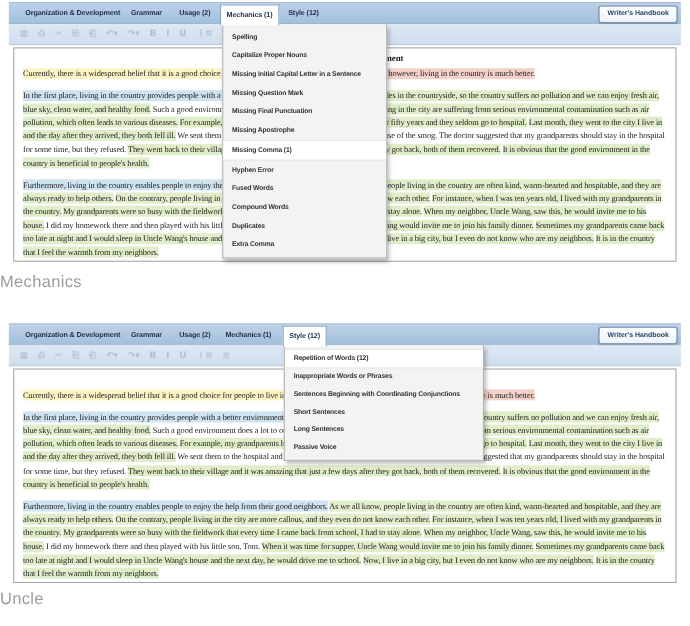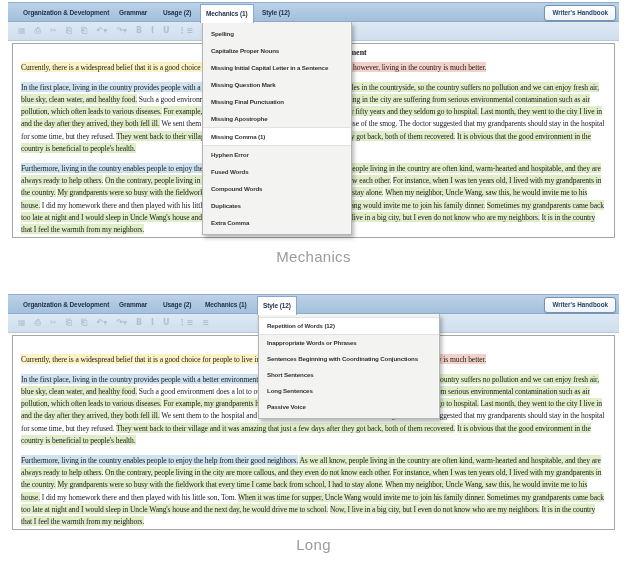--- a/index.html
+++ b/index.html
@@ -68,21 +68,21 @@
     padding:3px 0;box-sizing:border-box;
   }
   .mitem{
     padding:0 8px;font-size:6.2px;font-weight:bold;color:#333;
     letter-spacing:-0.15px;white-space:nowrap;cursor:default;
   }
   .mitem.hl{
     background:#fff;border-top:1px solid #e2e2e2;border-bottom:1px solid #e2e2e2;
   }
   .caption{
-    position:absolute;left:0;width:100%;text-align:center;
+    position:absolute;left:0;width:100%;
     font-size:15px;font-weight:300;color:#9c9c9c;letter-spacing:0.3px;
   }
 </style>
 </head>
 <body>
 
 <div class="shot" style="top:2px;">
     <div class="tabbar">
       <span class="tab" style="left: 10px;">Organization &amp; Development</span>
       <span class="tab" style="left: 106px;">Grammar</span>
@@ -163,13 +163,13 @@
     </div>
     <div class="menu" style="left: 250px; top: 20px; width: 182px;">
       <div class="mitem hl" style="line-height: 16px;">Repetition of Words (12)</div>
       <div class="mitem" style="line-height: 16px;">Inappropriate Words or Phrases</div>
       <div class="mitem" style="line-height: 16px;">Sentences Beginning with Coordinating Conjunctions</div>
       <div class="mitem" style="line-height: 16px;">Short Sentences</div>
       <div class="mitem" style="line-height: 16px;">Long Sentences</div>
       <div class="mitem" style="line-height: 16px;">Passive Voice</div>
     </div>
   </div>
-<div class="caption" style="top:536px;">Long</div>
+<div class="caption" style="top:536px;">Uncle</div>
 
 </body></html>

